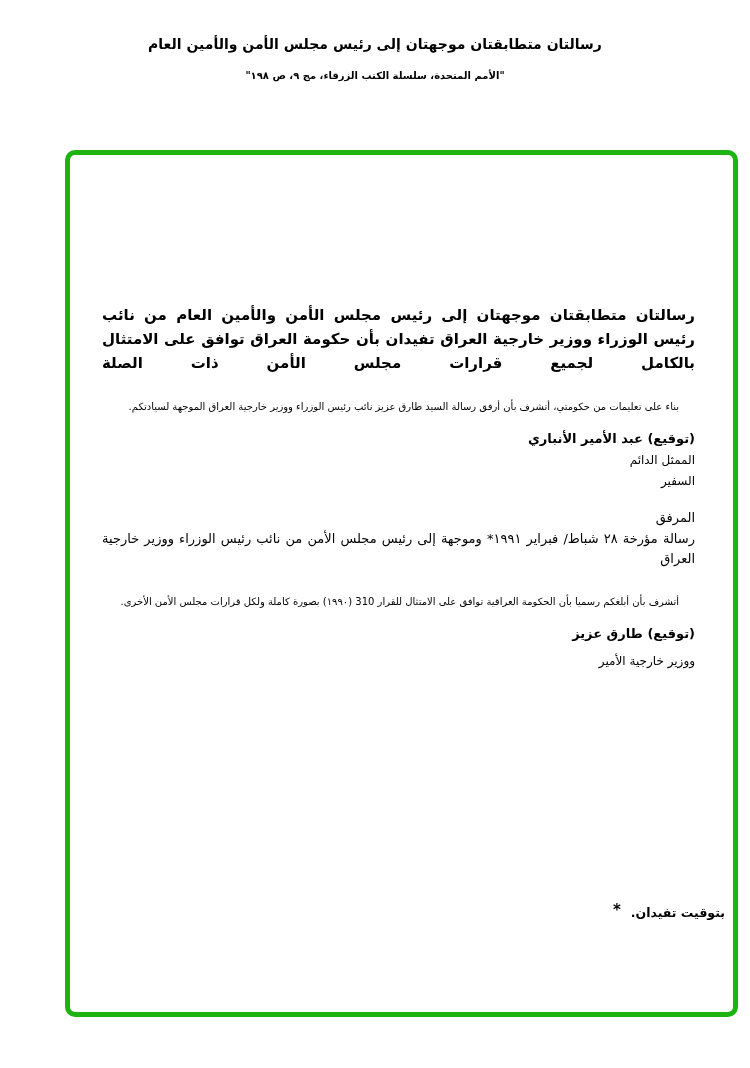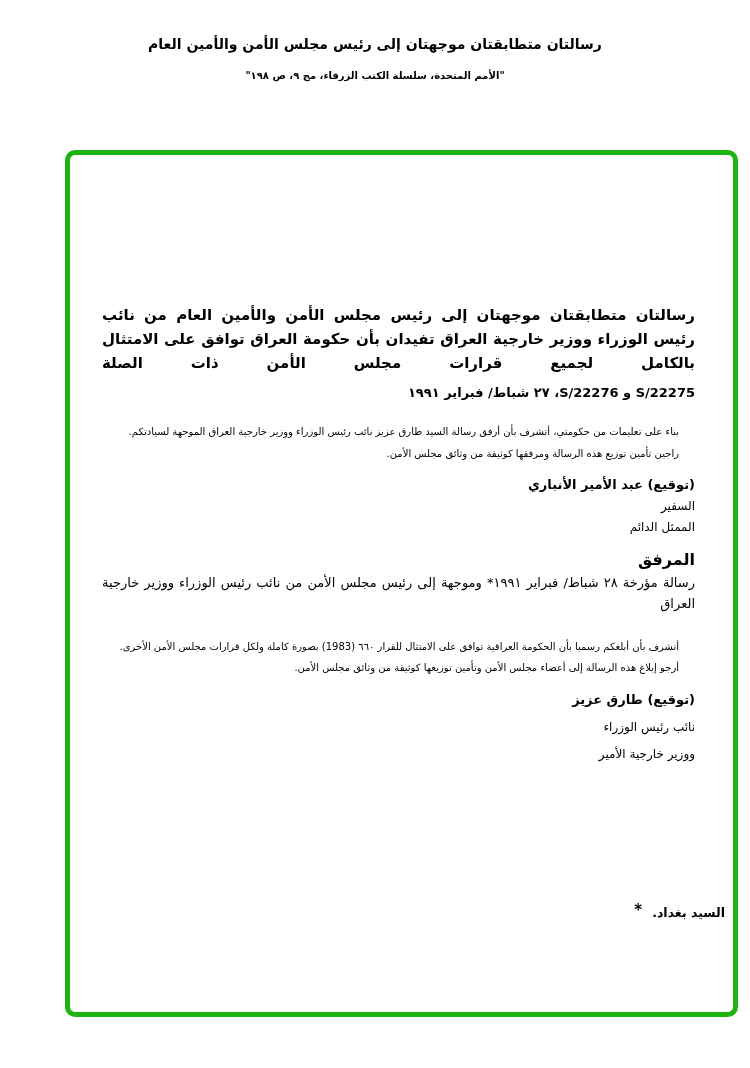--- a/index.html
+++ b/index.html
@@ -41,21 +41,21 @@
   }
   .body-par {
     font-size:10px; line-height:1.55; text-align:justify;
     text-indent:16px; margin-top:24px;
   }
   .body-par.tight { margin-top:6px; }
   .sig { margin-top:16px; }
   .sig-name { font-weight:bold; font-size:13px; }
   .sig-title { font-size:12px; margin-top:7px; }
   .sig-title.spaced { margin-top:13px; }
-  .annex-heading { font-weight:bold; font-size:16px; margin-top:16px; }
+  .annex-heading { font-weight:normal; font-size:13px; margin-top:22px; }
   .annex-title {
     font-weight:normal; font-size:13px; line-height:1.6;
     text-align:justify; margin-top:4px;
   }
   .footnote {
     position:absolute; bottom:92px; right:8px;
     direction:rtl; display:flex; align-items:center; gap:10px;
     font-weight:bold; font-size:12.5px;
   }
   .fn-marker { font-size:15px; line-height:1; transform:translateY(-2px); }
@@ -67,44 +67,40 @@
 
   <div class="header">
     <div class="h1">رسالتان متطابقتان موجهتان إلى رئيس مجلس الأمن والأمين العام</div>
     <div class="h3">"الأمم المتحدة، سلسلة الكتب الزرقاء، مج ٩، ص ١٩٨"</div>
   </div>
 
   <div class="doc-frame">
     <div class="doc-content">
 
       <div class="doc-title">رسالتان متطابقتان موجهتان إلى رئيس مجلس الأمن والأمين العام من نائب رئيس الوزراء ووزير خارجية العراق تفيدان بأن حكومة العراق توافق على الامتثال بالكامل لجميع قرارات مجلس الأمن ذات الصلة</div>
-      <div class="doc-ref">S/22275 و S/22276، ٢٧ شباط/ فبراير ١٩٩١</div>
 
       <p class="body-par">بناء على تعليمات من حكومتي، أتشرف بأن أرفق رسالة السيد طارق عزيز نائب رئيس الوزراء ووزير خارجية العراق الموجهة لسيادتكم.</p>
-      <p class="body-par tight">راجين تأمين توزيع هذه الرسالة ومرفقها كوثيقة من وثائق مجلس الأمن.</p>
 
       <div class="sig">
         <div class="sig-name">(توقيع) عبد الأمير الأنباري</div>
+        <div class="sig-title">الممثل الدائم</div>
         <div class="sig-title">السفير</div>
-        <div class="sig-title">الممثل الدائم</div>
       </div>
 
       <div class="annex-heading">المرفق</div>
       <div class="annex-title">رسالة مؤرخة ٢٨ شباط/ فبراير ١٩٩١* وموجهة إلى رئيس مجلس الأمن من نائب رئيس الوزراء ووزير خارجية العراق</div>
 
-      <p class="body-par">أتشرف بأن أبلغكم رسميا بأن الحكومة العراقية توافق على الامتثال للقرار ٦٦٠ (1983) بصورة كاملة ولكل قرارات مجلس الأمن الأخرى.</p>
-      <p class="body-par tight">أرجو إبلاغ هذه الرسالة إلى أعضاء مجلس الأمن وتأمين توزيعها كوثيقة من وثائق مجلس الأمن.</p>
+      <p class="body-par">أتشرف بأن أبلغكم رسميا بأن الحكومة العراقية توافق على الامتثال للقرار 310 (١٩٩٠) بصورة كاملة ولكل قرارات مجلس الأمن الأخرى.</p>
 
       <div class="sig">
         <div class="sig-name">(توقيع) طارق عزيز</div>
-        <div class="sig-title spaced">نائب رئيس الوزراء</div>
         <div class="sig-title spaced">ووزير خارجية الأمير</div>
       </div>
 
     </div>
 
     <div class="footnote">
-      <span class="fn-text">السيد بغداد.</span>
+      <span class="fn-text">بتوقيت تفيدان.</span>
       <span class="fn-marker">*</span>
     </div>
   </div>
 
 </div>
 
 </body></html>

